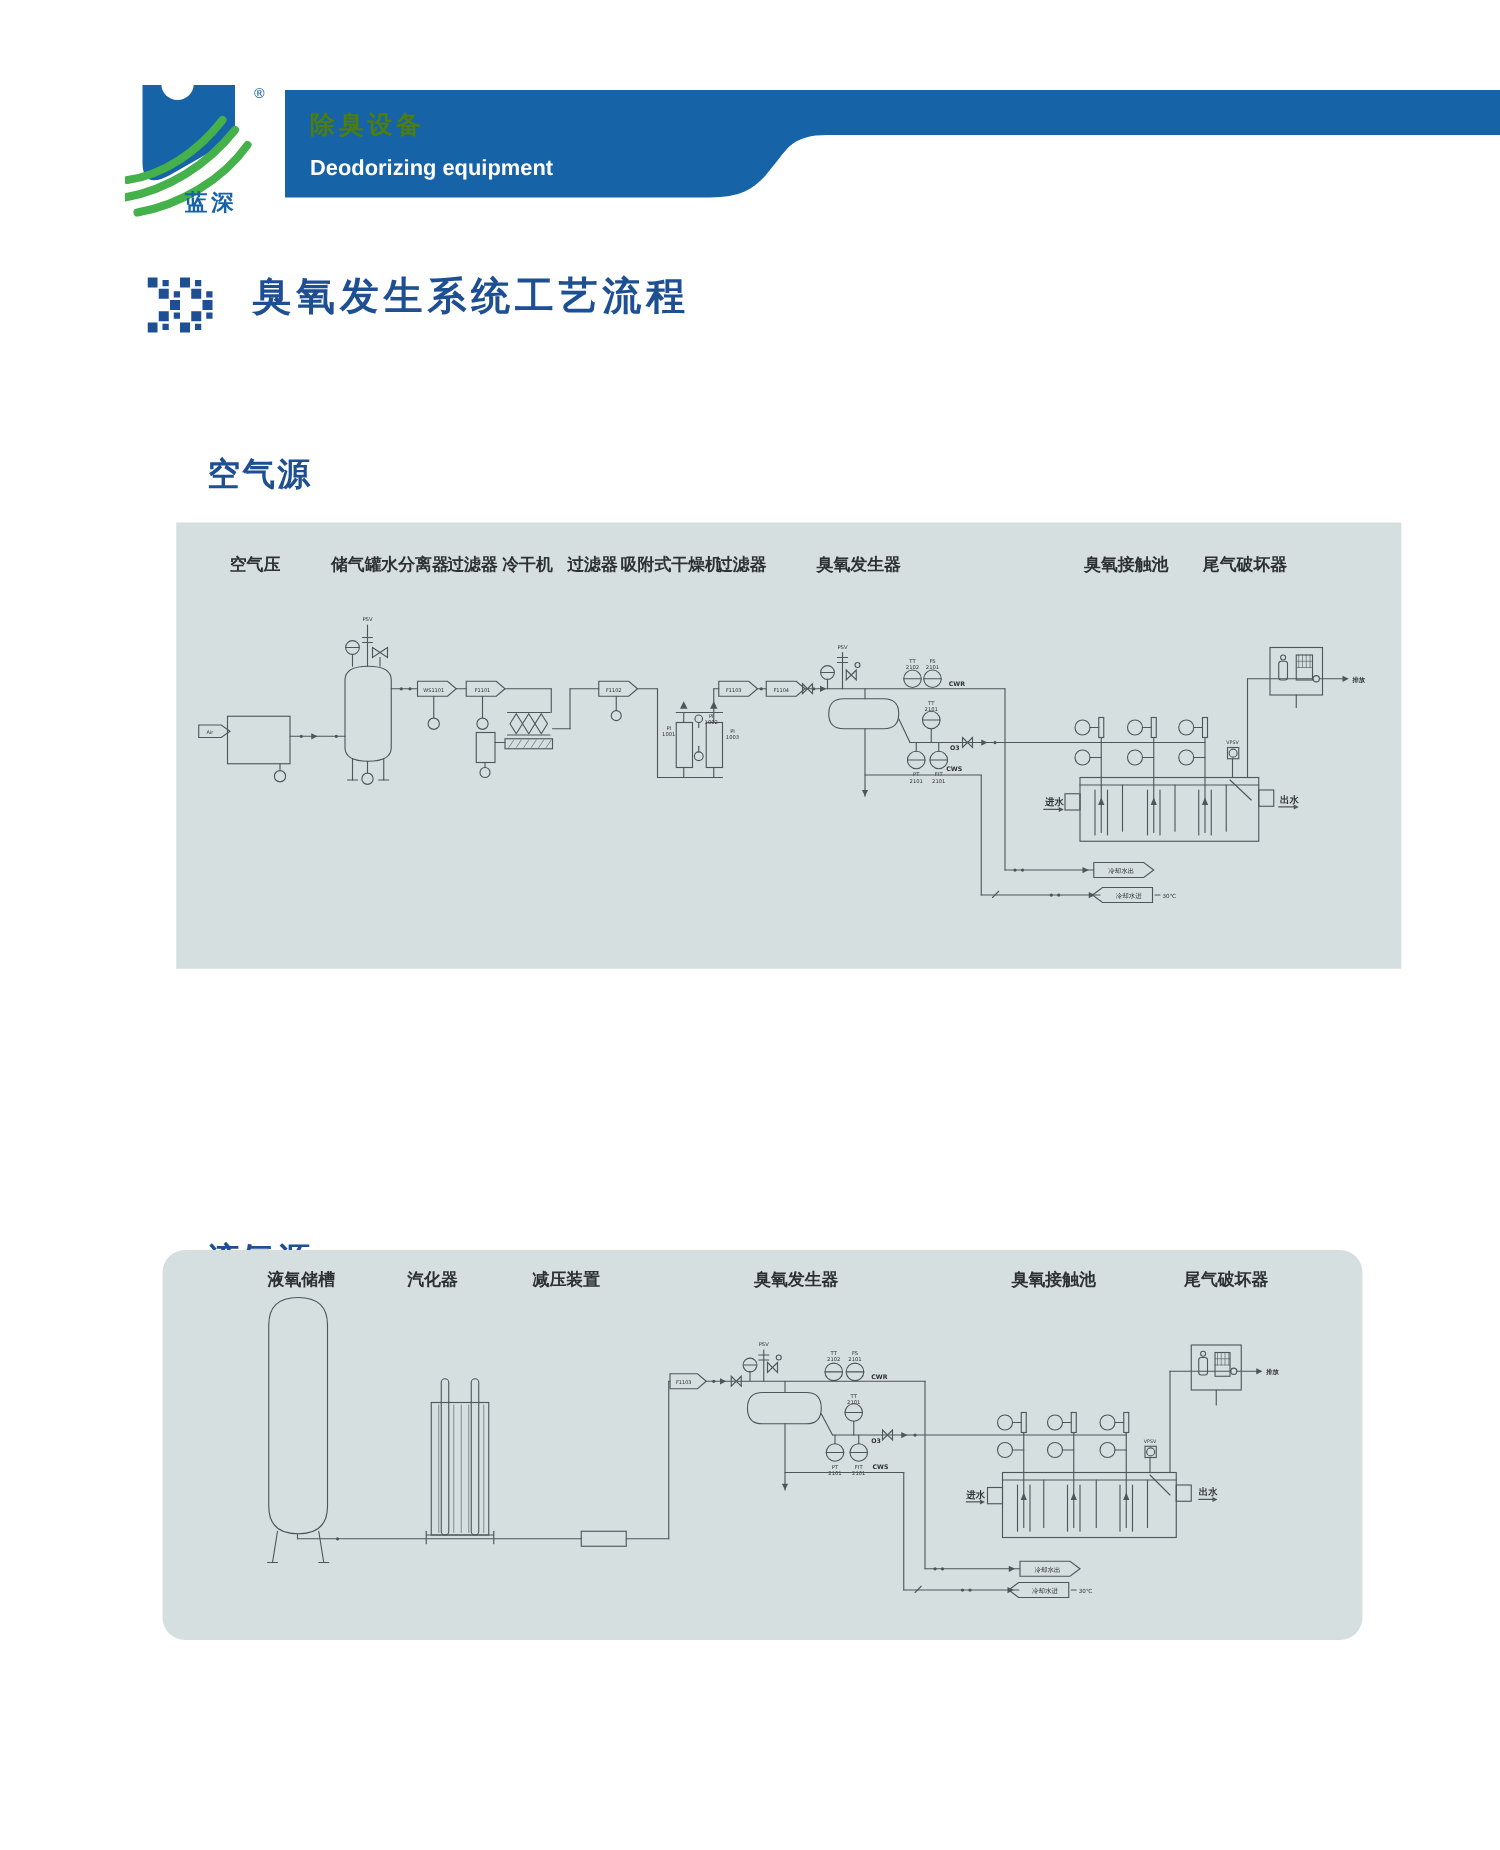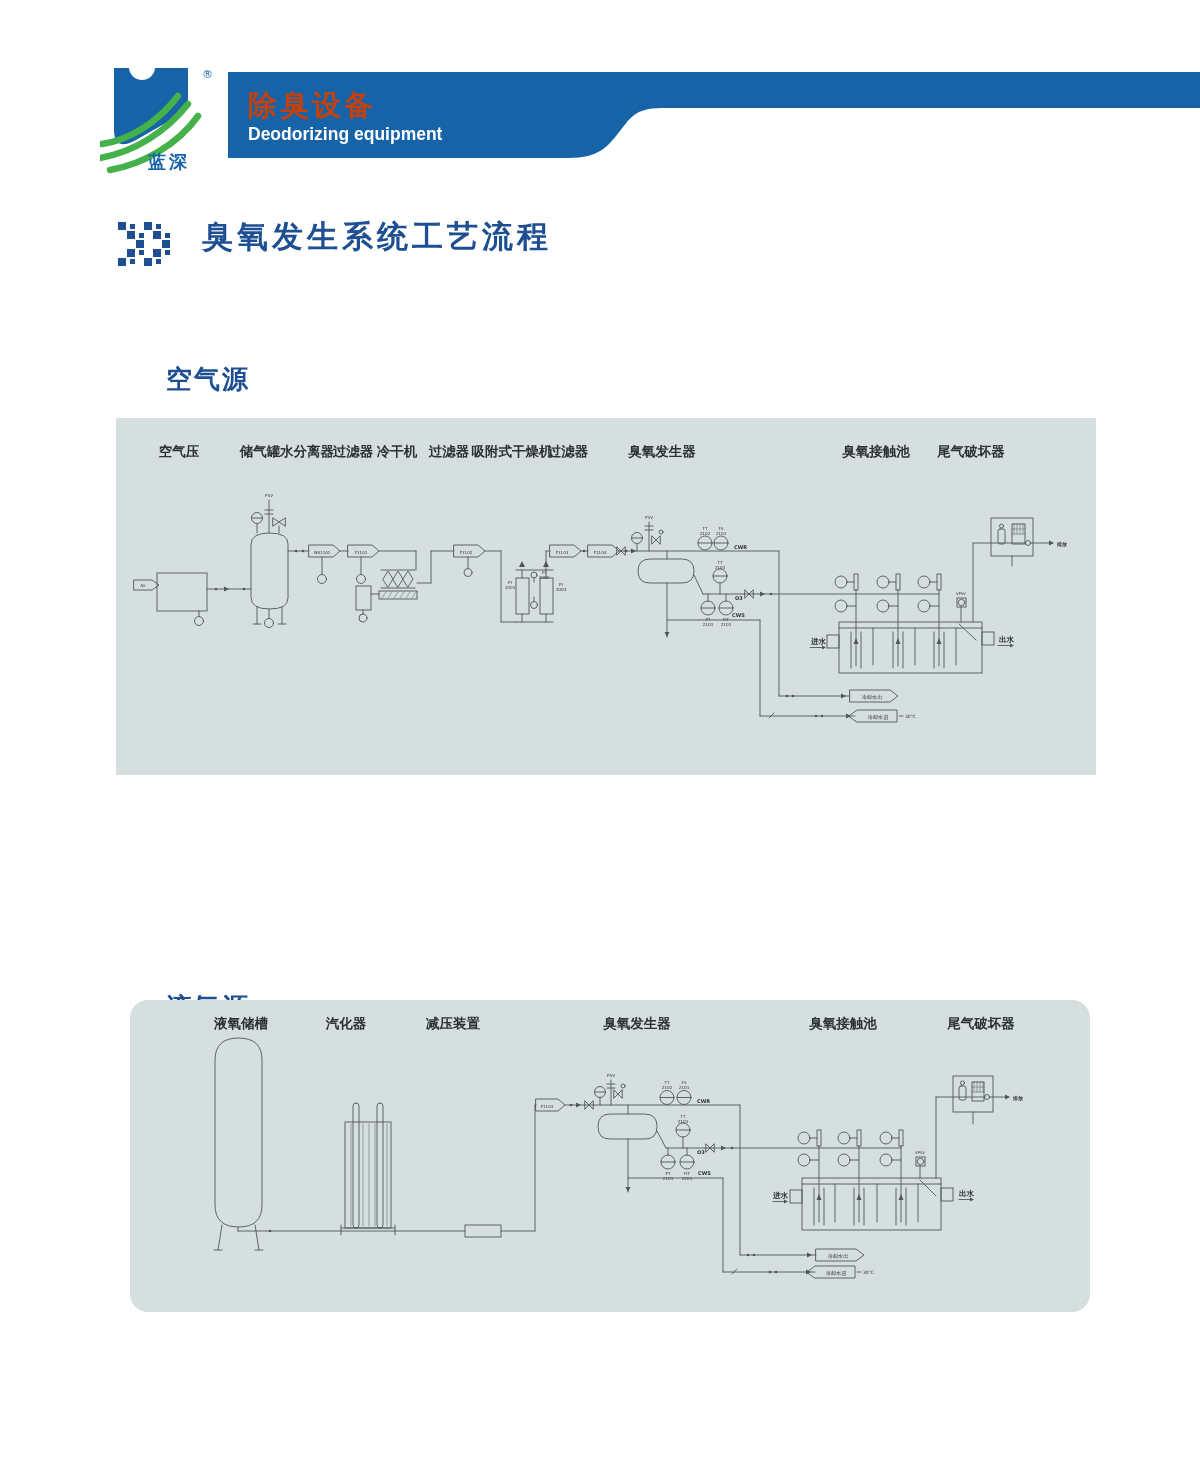--- a/index.html
+++ b/index.html
@@ -1,27 +1,27 @@
 <!DOCTYPE html>
 <html><head>
 <meta charset="utf-8">
 <style>
   html,body{margin:0;padding:0;}
   body{width:1200px;height:1480px;position:relative;background:#ffffff;font-family:"Liberation Sans",sans-serif;overflow:hidden;}
   .abs{position:absolute;}
   
-  #banner-text-cn{left:248px;top:86px;color:#c2410c;font-size:29px;font-weight:bold;letter-spacing:3px;}
+  #banner-text-cn{left:248px;top:86px;color:#4d7c0f;font-size:20px;font-weight:bold;letter-spacing:3px;}
   #banner-text-en{left:248px;top:124px;color:#fff;font-size:17.5px;font-weight:bold;text-align:right;}
   
   #main-title{left:202px;top:216px;color:#1d4f92;font-size:31px;font-weight:bold;letter-spacing:4px;}
   .src-heading{color:#1d4f92;font-size:26px;font-weight:bold;letter-spacing:2px;text-align:center;}
   #heading-air{left:166px;top:362px;}
   #heading-lox{left:166px;top:990px;}
   .panel{background:#d6dfe0;}
-  #panel-air{left:116px;top:418px;width:980px;height:357px;}
+  #panel-air{left:141px;top:418px;width:980px;height:357px;}
   #panel-lox{left:130px;top:1000px;width:960px;height:312px;border-radius:18px;}
   
   svg text{font-family:"DejaVu Sans",sans-serif;}
   .pl{fill:none;stroke:#4d565a;stroke-width:0.9;stroke-linecap:round;}
   .thin{stroke-width:0.5;}
   .ar{fill:#4d565a;stroke:none;}
   .dot{fill:#4d565a;stroke:none;}
   .eq{font-size:13.5px;font-weight:bold;fill:#2d3133;text-anchor:middle;font-family:"DejaVu Sans",sans-serif;}
   .tg{font-size:4.2px;fill:#2d3133;text-anchor:middle;}
   .tgb{font-size:4px;fill:#2d3133;text-anchor:middle;}

